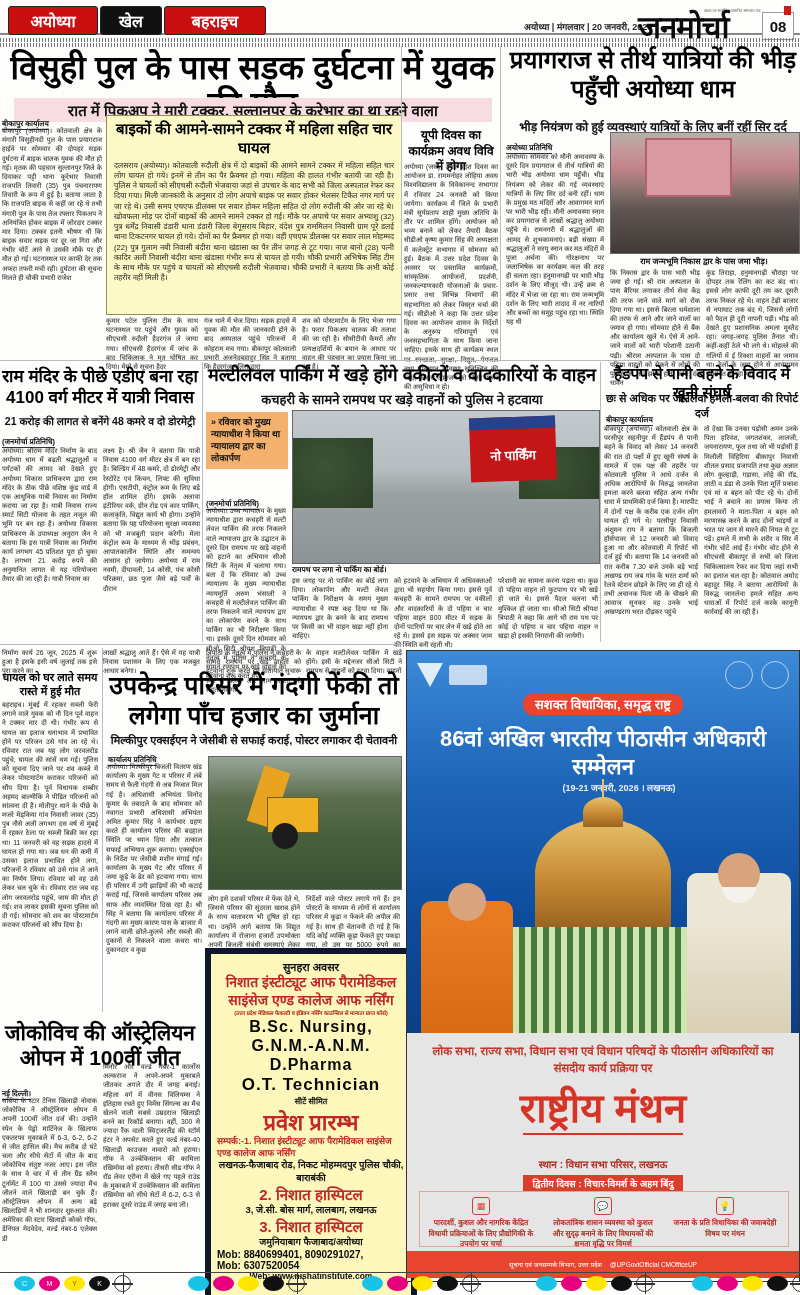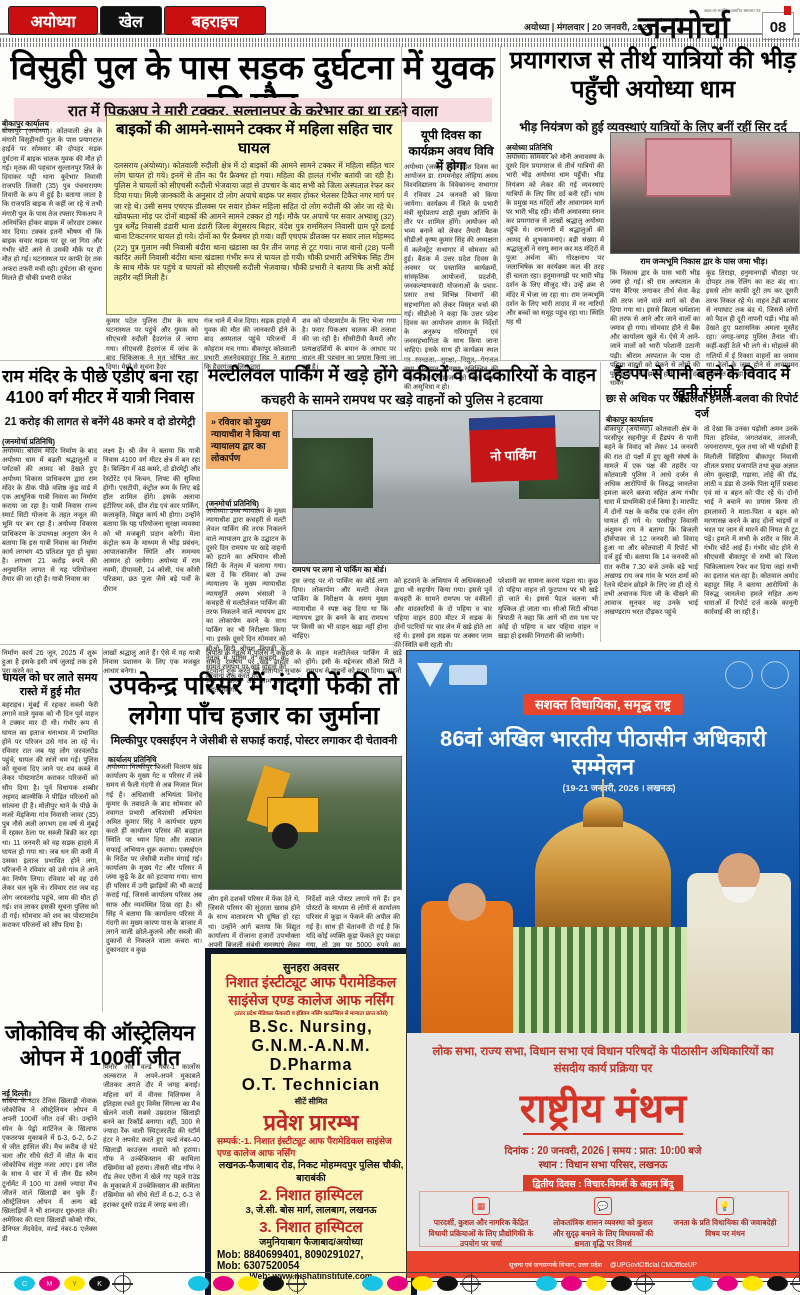--- a/index.html
+++ b/index.html
@@ -43,21 +43,21 @@
   .ph-road{background:linear-gradient(180deg,#c3cacd 0%,#b6bdc0 38%,#9aa1a3 55%,#8e9496 100%);}
   .trees{position:absolute;top:18%;width:26%;height:46%;background:radial-gradient(circle at 40% 40%,#3c5534,#2c3f27);}
   .np-sign{position:absolute;right:14%;top:4%;width:86px;height:52px;background:#c41616;border-top:12px solid #27418c;
            color:#fff;font-weight:bold;font-size:13px;display:flex;align-items:center;justify-content:center;transform:rotate(-2deg);}
   .ph-jcb{background:linear-gradient(180deg,#9aa59a 0%,#5d7050 30%,#47603c 60%,#3a5232 100%);}
   .jcb-arm{position:absolute;left:24%;top:8%;width:14%;height:44%;background:#e8a420;transform:rotate(18deg);}
   .jcb-body{position:absolute;left:30%;top:30%;width:26%;height:26%;background:#f0b024;border:1px solid #7a5a10;}
   .jcb-wheel{position:absolute;left:33%;top:50%;width:26px;height:26px;border-radius:50%;background:#1c1c1c;}
   
   .ad-blue{background:linear-gradient(180deg,#3c8ad8 0%,#1e66b8 34%,#0d4c9c 70%,#0a3f86 100%);}
-  .ad-badge{background:#e8442e;color:#fff;font-weight:bold;font-size:13px;padding:3px 12px;border-radius:2px;}
+  .ad-badge{background:#e8442e;color:#fff;font-weight:bold;font-size:13px;padding:3px 12px;border-radius:9px;}
   .ad-title{color:#fff;font-weight:bold;font-size:22px;text-align:center;line-height:1.25;}
   .ad-dates{color:#e8eefc;font-size:9px;font-weight:bold;text-align:center;}
   .dome{position:absolute;border-radius:50% 50% 0 0;background:linear-gradient(180deg,#e8c06a 0%,#c68a34 55%,#9a6420 100%);}
   .vb-base{position:absolute;background:repeating-linear-gradient(90deg,#cfe6b0 0 6px,#4a7a3c 6px 12px);}
   .figure{position:absolute;border-radius:10px 10px 0 0;}
   .fig-face{position:absolute;left:50%;transform:translateX(-50%);border-radius:50%;background:#d9a37c;}
   .ad-cream{background:#e5e5e5;}
   .ad-intro{color:#c0392b;font-weight:bold;font-size:11.5px;text-align:center;line-height:1.45;}
   .ad-main{color:#d63426;font-weight:bold;font-size:40px;text-align:center;}
   .ad-meta{color:#b03024;font-weight:bold;font-size:10px;text-align:center;}
@@ -253,21 +253,20 @@
       <div class="figure" style="right:8px;top:222px;width:104px;height:160px;background:linear-gradient(180deg,#ece6d4 30%,#d8cfb4 100%);">
         <div class="fig-face" style="top:-20px;width:42px;height:42px;"></div>
         <div class="abs" style="left:50%;top:14px;transform:translateX(-50%);width:34px;height:16px;border-radius:0 0 18px 18px;background:#f4f2ec;"></div>
       </div>
     </div>
 
     <div class="ad-cream abs" style="left:0;top:382px;width:100%;height:218px;">
       <div class="ad-intro abs" style="left:24px;top:10px;width:344px;">लोक सभा, राज्य सभा, विधान सभा एवं विधान परिषदों के पीठासीन अधिकारियों का संसदीय कार्य प्रक्रिया पर</div>
       <div class="ad-main abs" style="left:0;top:46px;width:100%;border-bottom:0;">राष्ट्रीय मंथन</div>
       <div class="abs" style="left:116px;top:100px;width:160px;height:2px;background:#d63426;"></div>
-      <div class="ad-meta abs" style="left:0;top:110px;width:100%;">दिनांक : 20 जनवरी, 2026  |  समय : प्रात: 10:00 बजे</div>
       <div class="ad-meta abs" style="left:0;top:124px;width:100%;">स्थान : विधान सभा परिसर, लखनऊ</div>
       <div class="abs" style="left:0;top:140px;width:100%;text-align:center;">
         <span class="ad-ribbon">द्वितीय दिवस : विचार-विमर्श के अहम बिंदु</span>
       </div>
       <div class="pointsbox" style="left:12px;top:158px;width:368px;height:54px;"></div>
       <div class="ad-point" style="left:18px;top:164px;width:112px;">
         <div class="ad-ico">▦</div>
         <span>पारदर्शी, कुशल और नागरिक केंद्रित विधायी प्रक्रियाओं के लिए प्रौद्योगिकी के उपयोग पर चर्चा</span>
       </div>
       <div class="ad-point" style="left:140px;top:164px;width:112px;">

